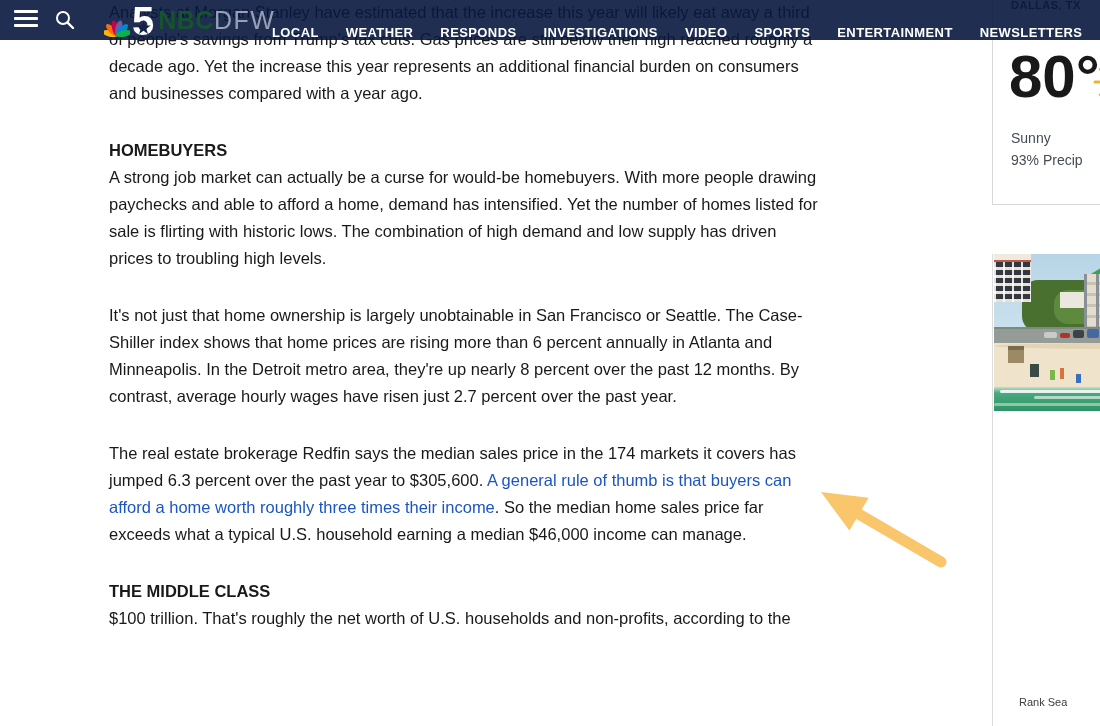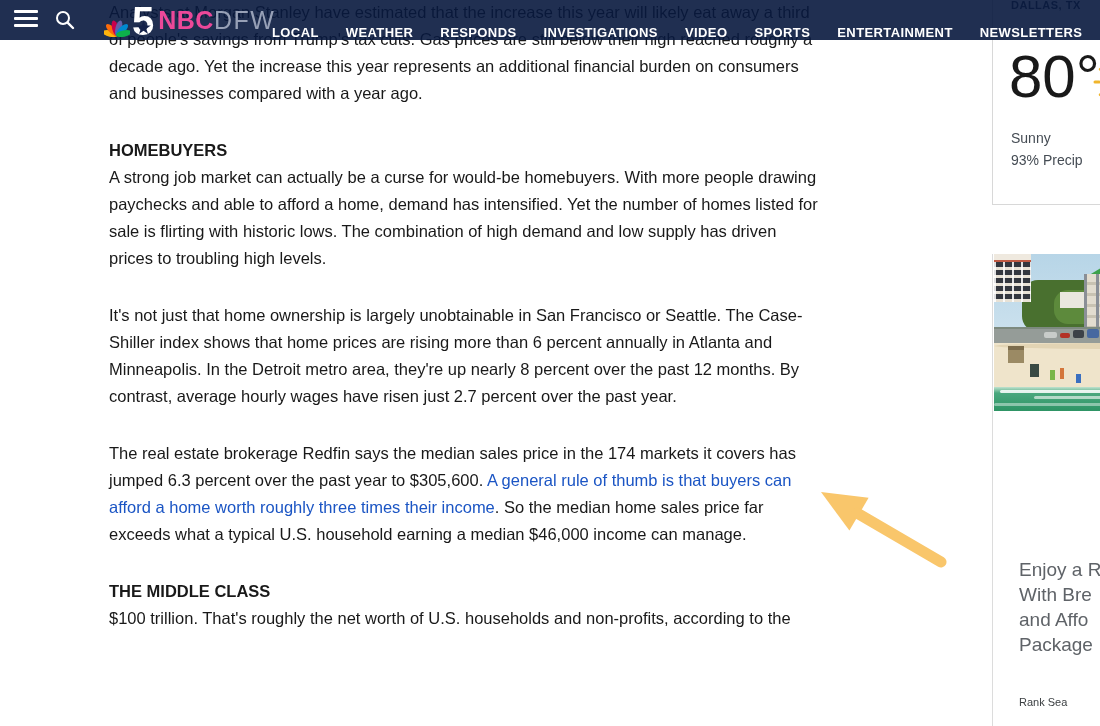--- a/index.html
+++ b/index.html
@@ -14,42 +14,42 @@
     background:rgba(8,24,62,0.90);z-index:20;
   }
   .menu-btn{position:absolute;left:14px;top:10px;width:26px;height:20px;cursor:pointer}
   .menu-btn i{display:block;width:24px;height:3px;background:#fff;border-radius:1px;margin:0 0 4px 0}
   .search-btn{position:absolute;left:55px;top:10px;width:20px;height:20px;cursor:pointer}
   .logo{position:absolute;left:104px;top:0;height:40px;display:flex;align-items:center;cursor:pointer}
   .peacock{margin:14px 2px 0 0}
   .logo-five{position:relative;display:inline-block;font-size:40px;font-weight:800;color:#fff;
     line-height:40px;margin-right:4px;top:1px}
   .logo-five .star{position:absolute;left:3px;bottom:4px;font-size:19px;line-height:19px;color:#14224a;font-weight:400}
-  .logo-nbc{font-size:25px;font-weight:800;color:#ec4899;letter-spacing:0.5px}
+  .logo-nbc{font-size:25px;font-weight:800;color:#14532d;letter-spacing:0.5px}
   .logo-dfw{font-size:25px;font-weight:300;color:#97a0b6;letter-spacing:1.5px}
   .main-nav{position:absolute;left:272px;top:0;height:40px;display:flex;align-items:flex-end;gap:27px}
   .main-nav a{color:#ffffff;font-size:13px;font-weight:700;letter-spacing:0.4px;text-decoration:none;white-space:nowrap;cursor:pointer}
 
   
   .article{position:absolute;left:109px;top:-1px;width:780px;z-index:1;
     font-size:16.5px;line-height:27px;color:#191919}
   .article p{margin:0 0 30px 0;white-space:pre}
   .article strong{font-weight:700}
   .article a.inline-link{color:#1b55c4;text-decoration:none;cursor:pointer}
 
   
   .annot-arrow{position:absolute;left:810px;top:480px;z-index:10;pointer-events:none}
 
   
   .weather-box{position:absolute;left:992px;top:-24px;width:200px;height:227px;
     background:#fff;border:1px solid #d8d8d8;z-index:2;cursor:pointer}
   .weather-city{position:absolute;left:18px;top:22px;font-size:11px;font-weight:700;
     letter-spacing:0.5px;color:#2b3a4a;white-space:nowrap}
   .weather-temp{position:absolute;left:16px;top:70px;font-size:60px;line-height:60px;
-    font-weight:400;color:#191919;white-space:nowrap}
+    font-weight:700;color:#191919;white-space:nowrap}
   .weather-cond{position:absolute;left:18px;top:150px;font-size:14px;line-height:22px;
     color:#454c54;white-space:pre-line}
   .sun-icon{position:absolute;left:1083px;top:54px;z-index:3}
 
   
   .ad{position:absolute;left:992px;top:254px;width:260px;height:472px;
     border-left:1px solid #dcdcdc;z-index:2;background:#fff;cursor:pointer}
   .ad-img{position:absolute;left:1px;top:0;width:259px;height:157px;overflow:hidden;
     background:linear-gradient(180deg,#b7d5e7 0%,#cde2ee 55%);cursor:pointer}
   .trees{position:absolute;left:28px;top:26px;width:210px;height:52px;background:#49702f;border-radius:16px}
@@ -199,23 +199,19 @@
     <div class="hut"></div>
     <div class="p1"></div>
     <div class="p2"></div>
     <div class="p3"></div>
     <div class="p4"></div>
     <div class="water"></div>
     <div class="foam" style="left:6px;top:136px;width:150px"></div>
     <div class="foam" style="left:40px;top:142px;width:190px;opacity:.7"></div>
     <div class="foam" style="left:0;top:149px;width:120px;opacity:.5"></div>
   </div>
-  <div class="ad-body">Enjoy a R
-With Bre
-and Affo
-Package</div>
   <div class="ad-advertiser">Rank Sea</div>
 </div>
 
 <svg class="annot-arrow" width="150" height="100" viewBox="0 0 150 100">
   <polygon points="11,12 58.6,17.8 39.4,50.6" fill="#f9c66b"></polygon>
   <line x1="47" y1="33" x2="131" y2="82" stroke="#f9c66b" stroke-width="11" stroke-linecap="round"></line>
 </svg>
 
 </body></html>

